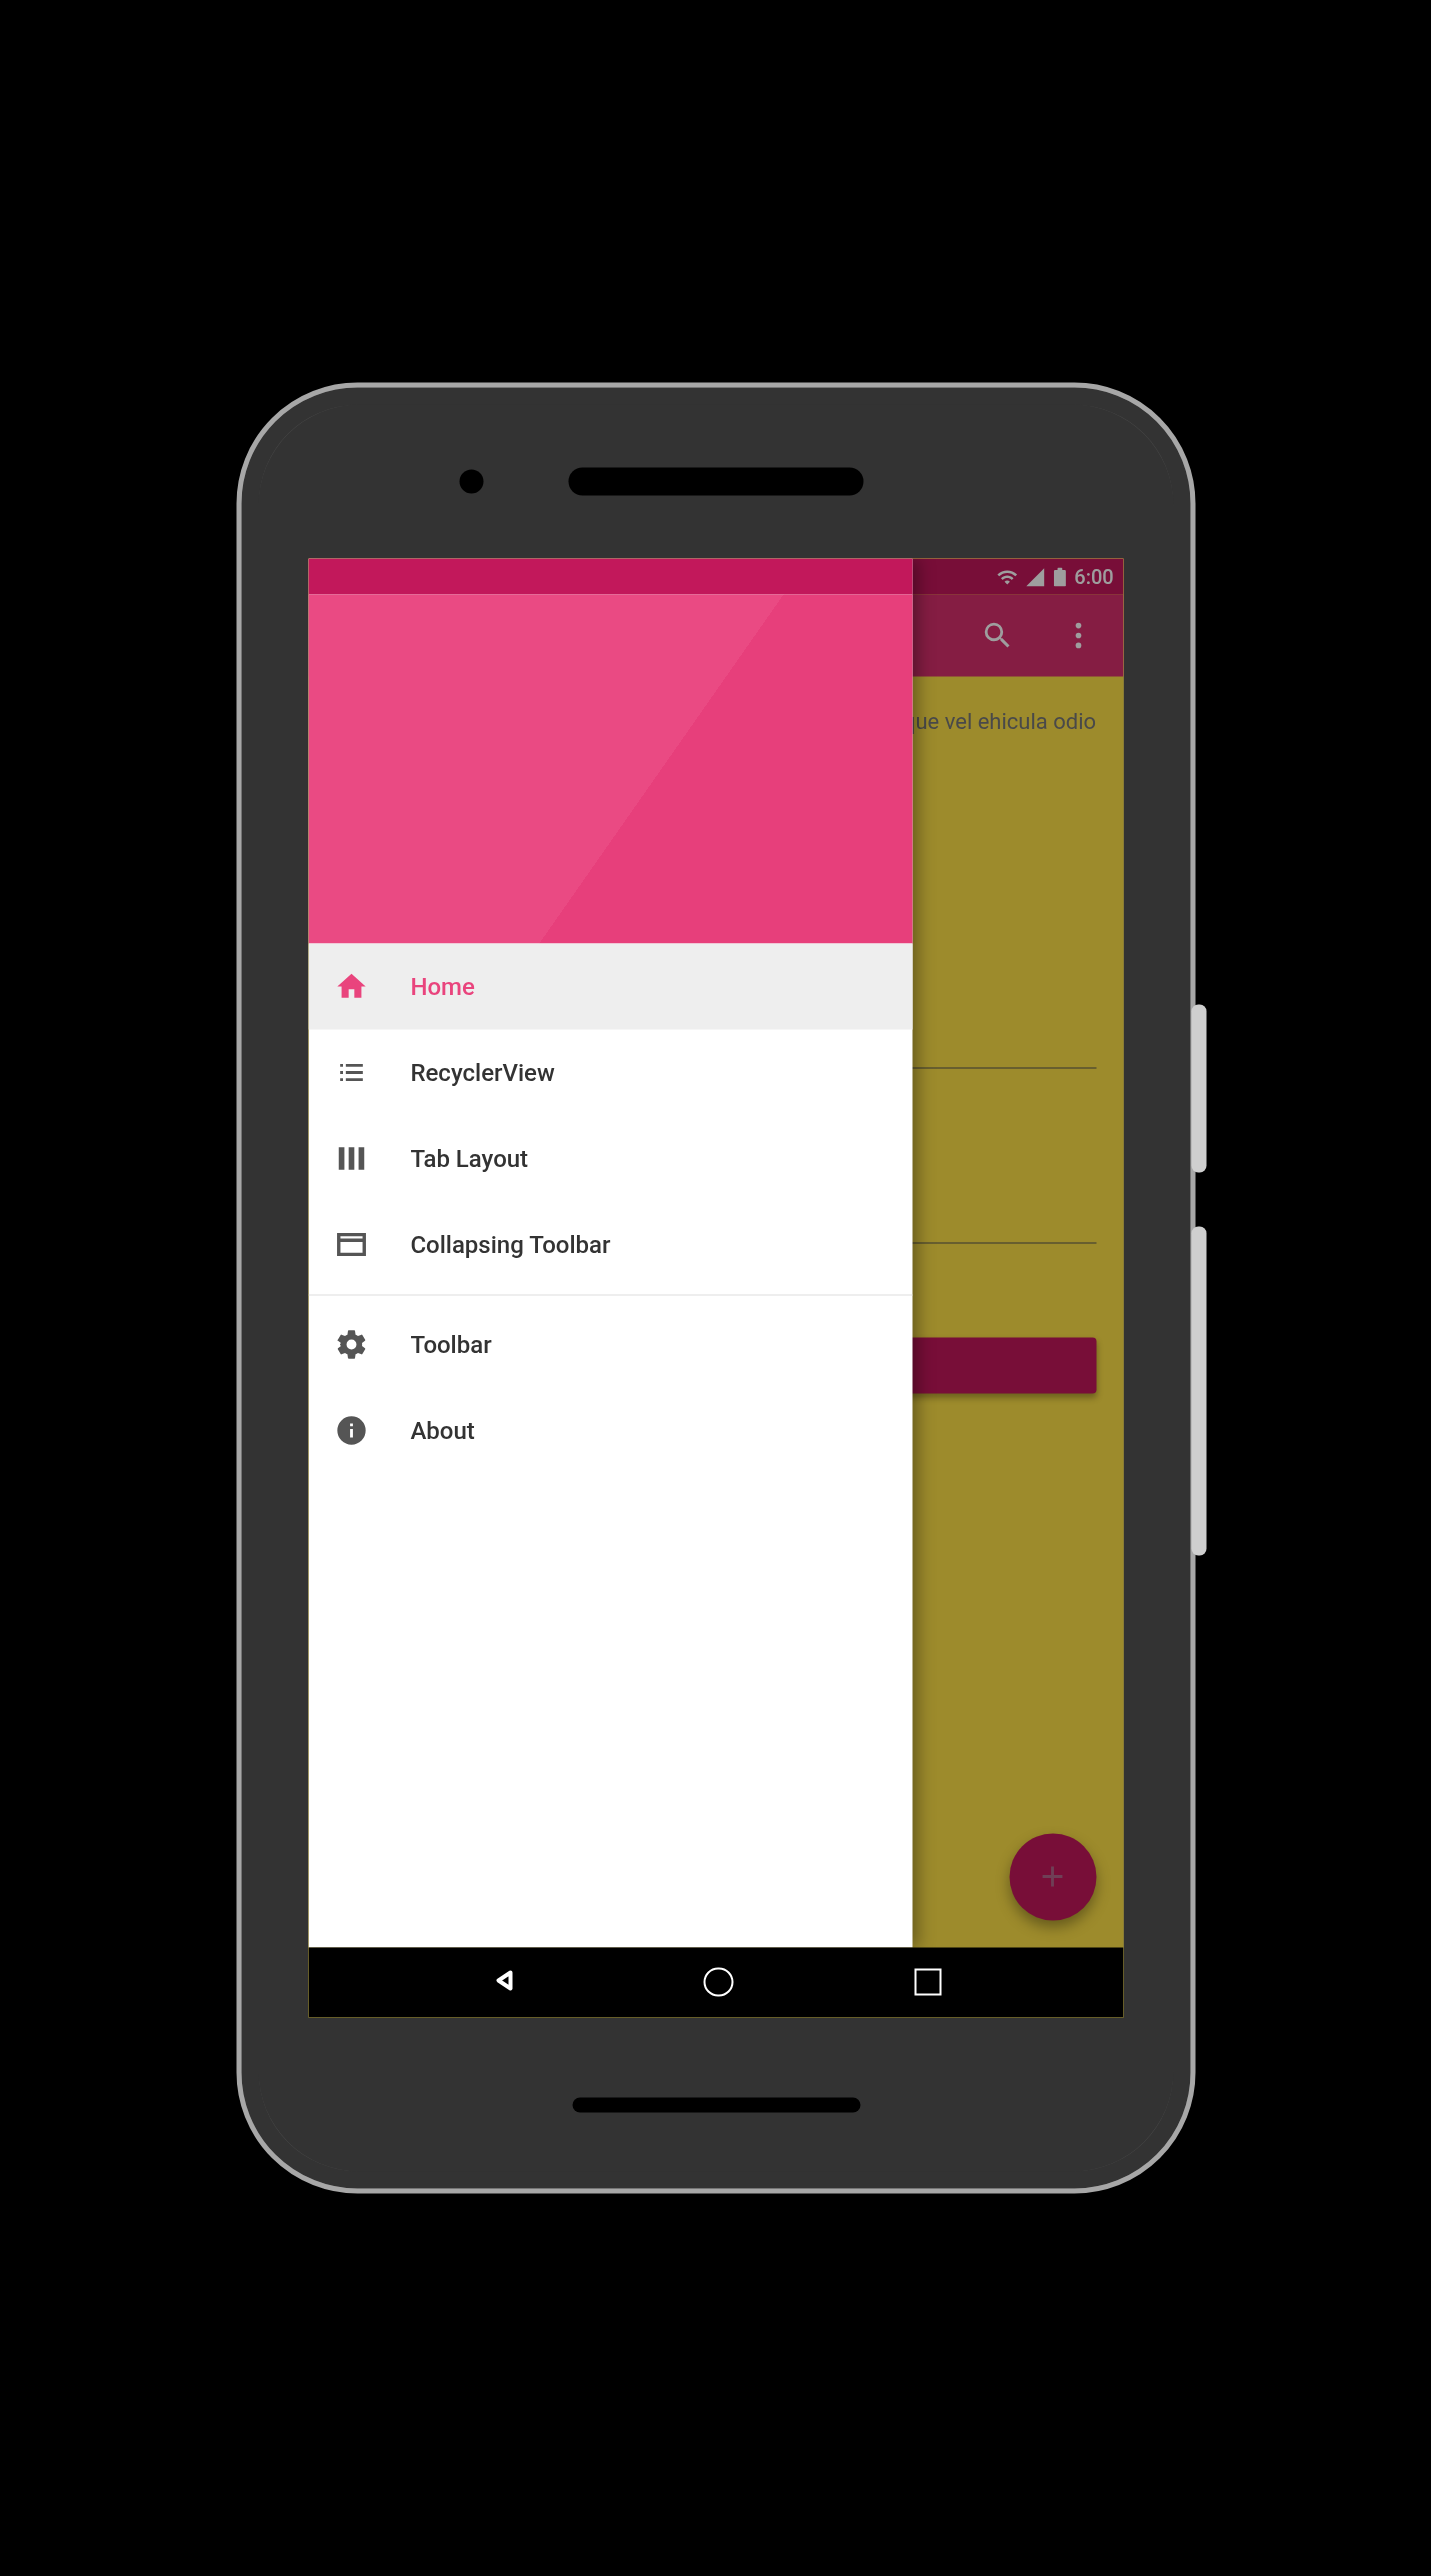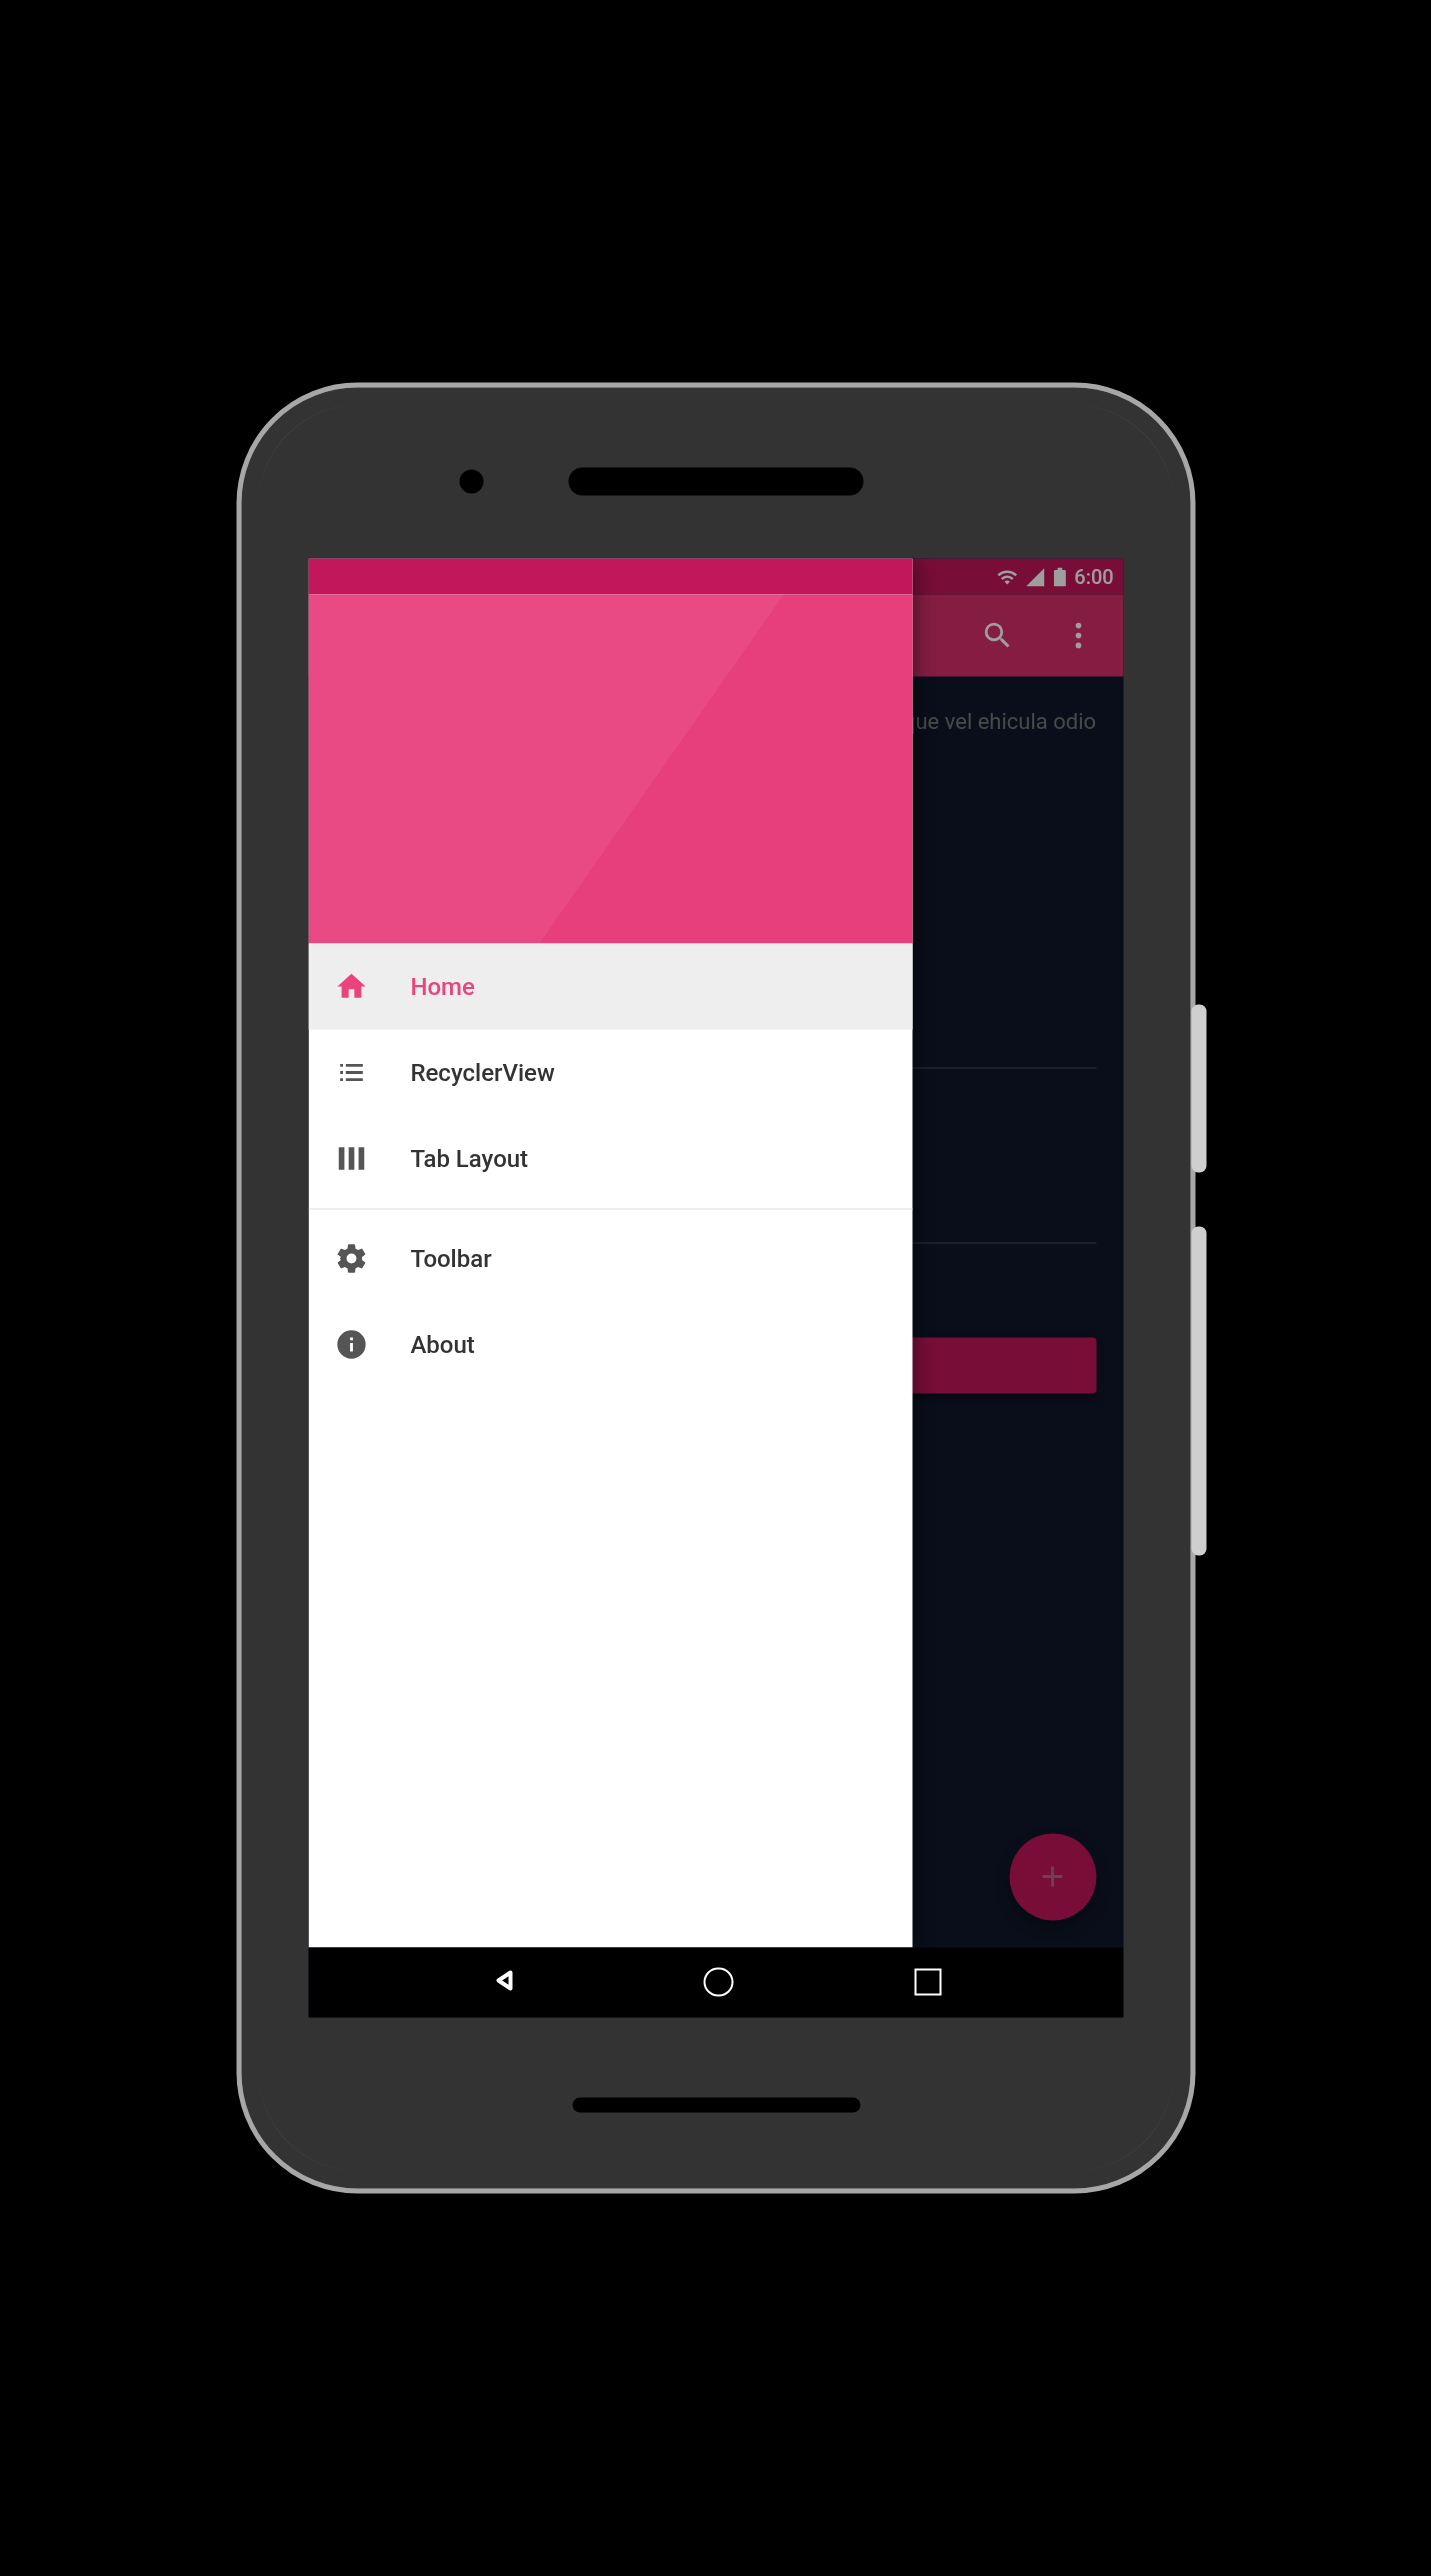--- a/index.html
+++ b/index.html
@@ -70,21 +70,21 @@
     left: 50%; transform: translateX(-50%);
     width: 288px; height: 14.8px;
     background: #000;
     border-radius: 8px;
   }
 
   
   .screen {
     position: absolute;
     top: 154px; bottom: 154px; left: 50px; right: 50px;
-    background: #0f172a;
+    background: #fde047;
     overflow: hidden;
   }
 
   
   .status-bar {
     height: 36px;
     background: #c2185b;
     display: flex; align-items: center; justify-content: flex-end;
     padding: 0 9.4px;
     gap: 6.7px;
@@ -300,20 +300,26 @@
           <span class="lab">RecyclerView</span>
         </div>
 
         <div class="drawer-item">
           <svg viewBox="0 0 24 24">
               <path d="M3 4h4v16H3zM10 4h4v16h-4zM17 4h4v16h-4z"></path>
             </svg>
           <span class="lab">Tab Layout</span>
         </div>
 
+        <div class="drawer-item">
+          <svg viewBox="0 0 24 24">
+              <path d="M3 5h18v4H3zM3 5v14h18V5" fill="none" stroke="#555" stroke-width="2.4"></path>
+            </svg>
+          <span class="lab">Collapsing Toolbar</span>
+        </div>
 
         <div class="drawer-divider"></div>
 
         <div class="drawer-item">
           <svg viewBox="0 0 24 24">
               <path d="M19.43 12.98c.04-.32.07-.64.07-.98s-.03-.66-.07-.98l2.11-1.65c.19-.15.24-.42.12-.64l-2-3.46a.5.5 0 00-.61-.22l-2.49 1a7.03 7.03 0 00-1.69-.98l-.38-2.65A.488.488 0 0014 2h-4c-.25 0-.46.18-.49.42l-.38 2.65c-.61.25-1.17.59-1.69.98l-2.49-1a.5.5 0 00-.61.22l-2 3.46c-.13.22-.7.49.12.64l2.11 1.65c-.4.32-.7.65-.7.98s.3.66.7.98l-2.11 1.65c-.19.15-.24.42-.12.64l2 3.46c.12.22.39.3.61.22l2.49-1c.52.4 1.08.73 1.69.98l.38 2.65c.3.24.24.42.49.42h4c.25 0 .46-.18.49-.42l.38-2.65c.61-.25 1.17-.59 1.69-.98l2.49 1c.22.08.49 0 .61-.22l2-3.46c.12-.22.07-.49-.12-.64l-2.11-1.65zM12 15.5A3.5 3.5 0 1112 8.5a3.5 3.5 0 010 7z"></path>
             </svg>
           <span class="lab">Toolbar</span>
         </div>
 

